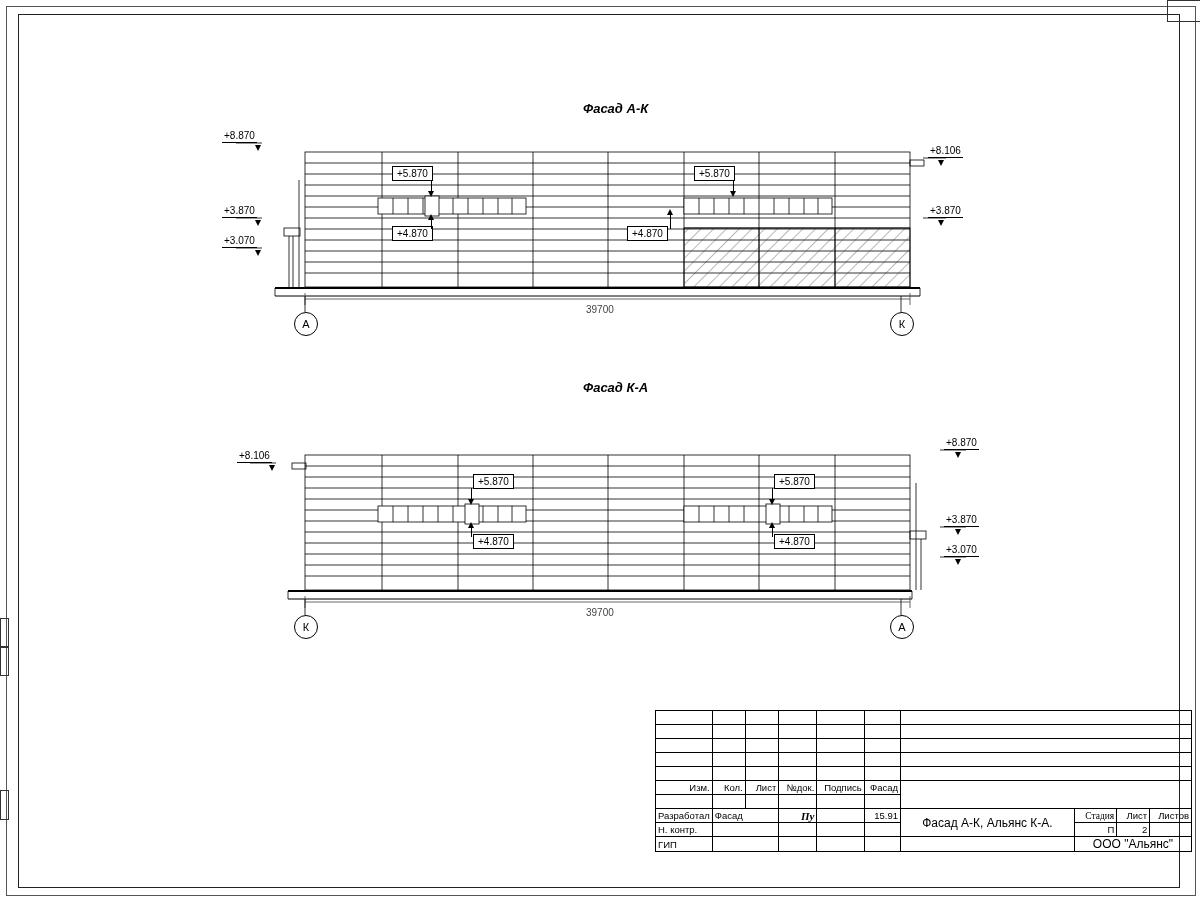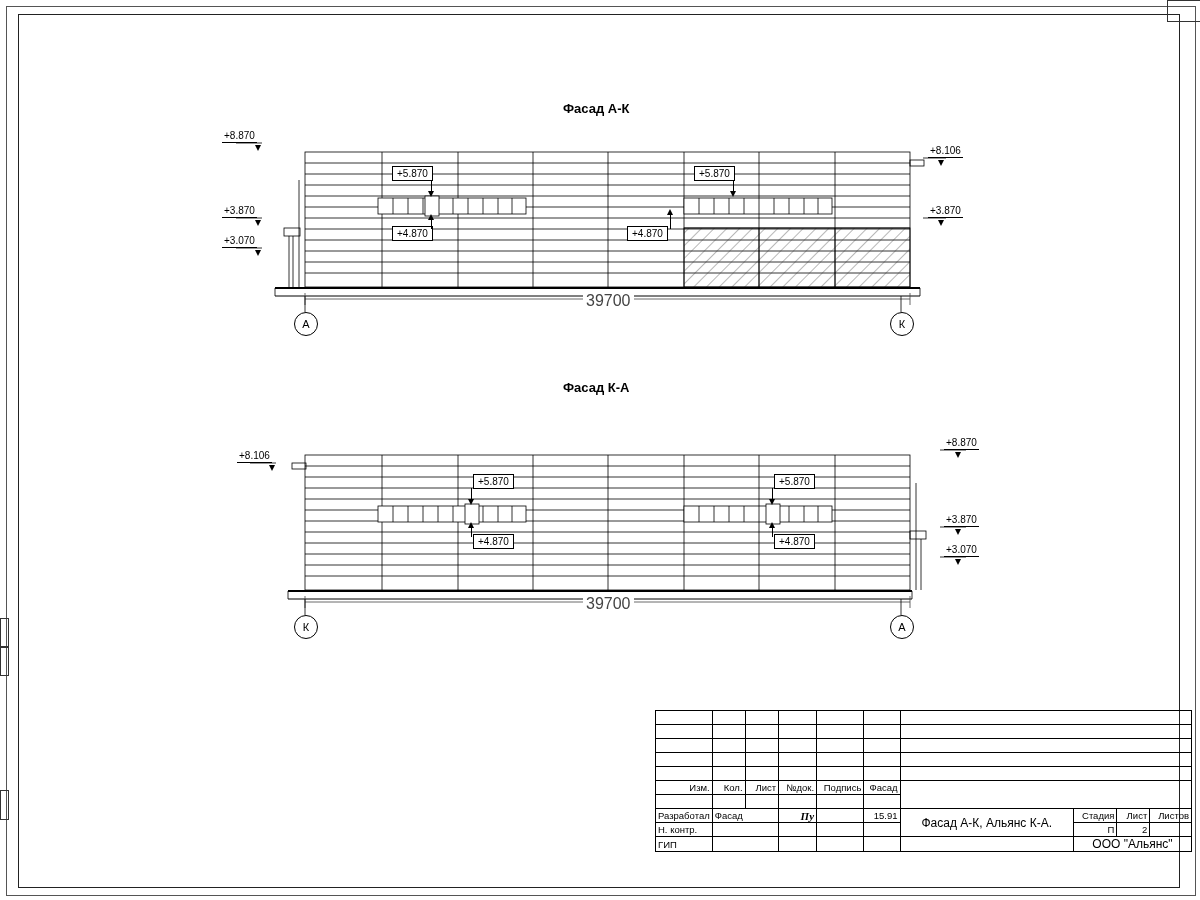--- a/index.html
+++ b/index.html
@@ -69,40 +69,43 @@
     border-right: 3px solid transparent;
     border-bottom: 6px solid #000;
   }
   .vline {
     position: absolute;
     width: 0;
     border-left: 1px solid #000;
   }
   .title-elev {
     position: absolute;
+    font-style: italic;
     font-weight: bold;
     font-size: 13px;
     white-space: nowrap;
+    margin-left: 20px;
   }
   .axis-circle {
     position: absolute;
     width: 22px; height: 22px;
     border: 1px solid #000;
     border-radius: 50%;
     font-size: 11px;
     line-height: 22px;
     text-align: center;
     background: #fff;
   }
   .dim-text {
     position: absolute;
-    font-size: 16px;
+    font-size: 10px;
     color: #444;
     background: #fff;
     padding: 0 3px;
+    margin-top: 12px;
   }
   
   .tb {
     position: absolute;
     border-collapse: collapse;
     font-size: 9.5px;
   }
   .tb td {
     border: 1px solid #000;
     padding: 0 2px;
@@ -419,21 +422,21 @@
           <td></td>
           <td></td>
     </tr>
     <tr>
       <td>Разработал</td>
       <td colspan="2">Фасад</td>
       <td class="c sig">Пу</td>
       <td></td>
       <td class="c">15.91</td>
       <td rowspan="3" class="big" style="width:190px;">Фасад А-К, Альянс К-А.</td>
-      <td class="c" style="width:42px;">Стадия</td>
+      <td class="c" style="width:42px;font-family:Liberation Serif, serif;">Стадия</td>
       <td class="c" style="width:32px;">Лист</td>
       <td class="c" style="width:40px;">Листов</td>
     </tr>
     <tr>
       <td rowspan="2">Н. контр.</td>
       <td rowspan="2" colspan="2"></td>
       <td rowspan="2"></td>
       <td rowspan="2"></td>
       <td rowspan="2"></td>
       <td class="c">П</td>

